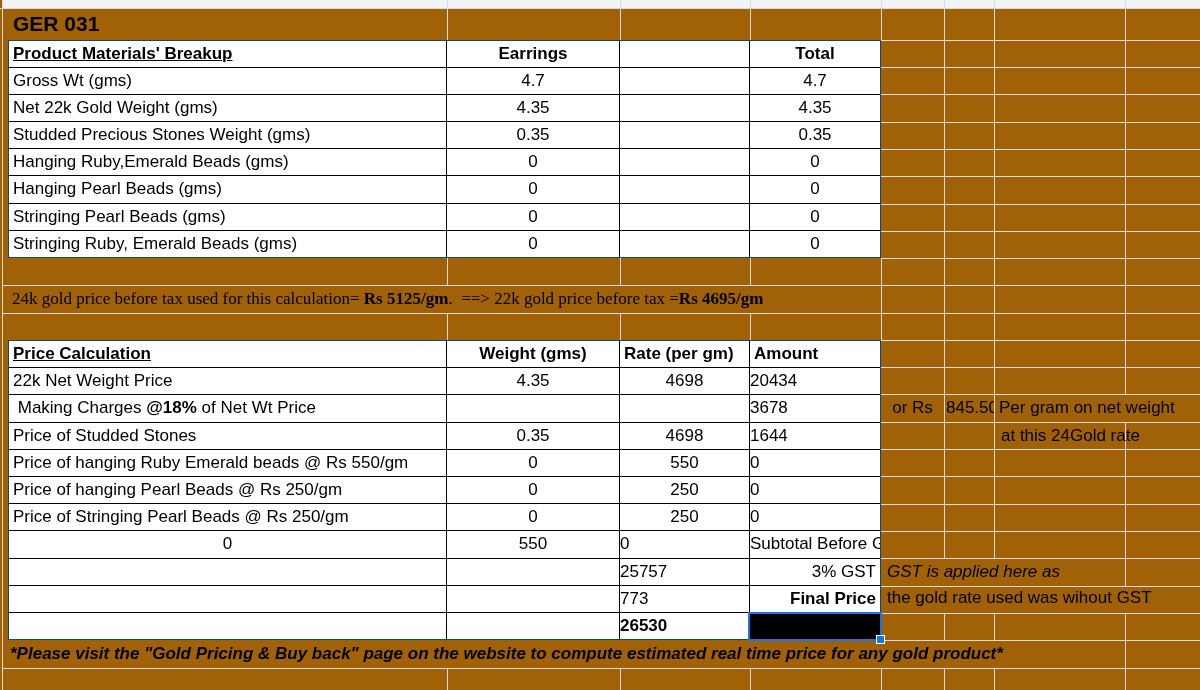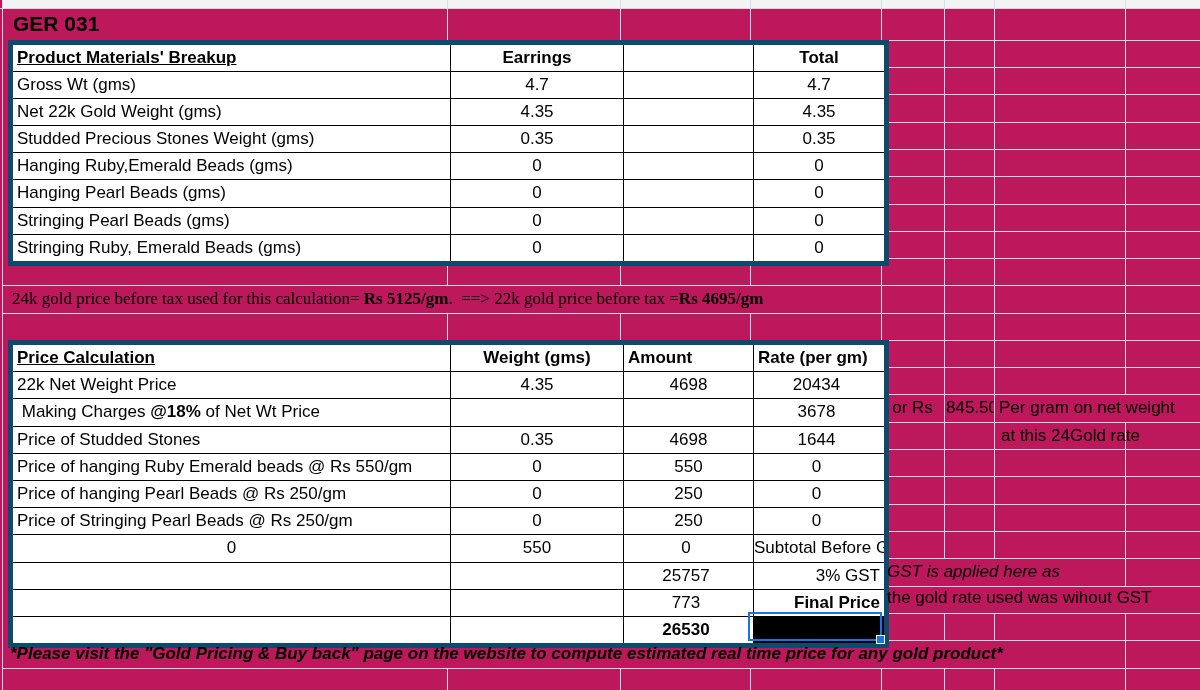--- a/index.html
+++ b/index.html
@@ -1,27 +1,27 @@
 <!DOCTYPE html>
 <html><head>
 <meta charset="utf-8">
 <style>
   html,body{margin:0;padding:0;}
-  .canvas{position:relative;width:1200px;height:690px;background:#be185d;overflow:hidden;
+  .canvas{position:relative;width:1200px;height:690px;background:#a16207;overflow:hidden;
           font-family:"Liberation Sans","DejaVu Sans",sans-serif;font-size:17px;color:#000;}
   .v{position:absolute;width:1px;background:#dadce0;}
   .h{position:absolute;height:1px;background:#dadce0;}
   .sliver{position:absolute;left:2px;top:0;width:1198px;height:8px;background:#f1f3f4;}
   .title{position:absolute;left:13px;top:8px;height:32px;line-height:32px;font-size:21px;font-weight:bold;white-space:pre;}
   .grid{position:absolute;display:grid;grid-template-columns:437px 172px 129px 130px;gap:1px;
-        background:#000;border:5px solid #0c4a6e;}
+        background:#000;border:1px solid #0c4a6e;}
   .grid .cell{background:#fff;line-height:26px;white-space:pre;overflow:hidden;}
   .c-lbl{padding-left:4px;text-align:left;}
   .c-ctr{text-align:center;}
-  .c-rt{text-align:center;padding-right:5px;}
+  .c-rt{text-align:left;padding-right:5px;}
   .c-rl{text-align:right;padding-right:4px;}
   .b{font-weight:bold;}
   .u{text-decoration:underline;}
   .note{position:absolute;height:27px;line-height:27px;white-space:pre;}
   .goldnote{position:absolute;left:12px;top:285px;height:28px;line-height:28px;white-space:pre;font-family:Liberation Serif, serif;}
   .footer{position:absolute;left:10px;top:640px;height:28px;line-height:28px;white-space:pre;
           font-weight:bold;font-style:italic;}
   .selbox{position:absolute;left:748px;top:612px;width:134px;height:29px;box-sizing:border-box;
           border:2px solid #1a73e8;}
   .selhandle{position:absolute;right:-5px;bottom:-5px;width:7px;height:7px;background:#1a73e8;border:1px solid #fff;}
@@ -127,22 +127,22 @@
     <div class="cell c-ctr">0</div>
     <div class="cell"></div>
     <div class="cell c-ctr">0</div>
   </div>
 
   <div class="goldnote"><span>24k gold price before tax used for this calculation= </span><span class="b">Rs 5125/gm</span><span>.  ==&gt; 22k gold price before tax =</span><span class="b">Rs 4695/gm</span></div>
 
   <div class="grid" style="left:8px;top:340px;grid-auto-rows:26.2px;">
     <div class="cell c-lbl b u">Price Calculation</div>
     <div class="cell c-ctr b">Weight (gms)</div>
+    <div class="cell c-lbl b">Rate (per gm)</div>
     <div class="cell c-lbl b">Amount</div>
-    <div class="cell c-lbl b">Rate (per gm)</div>
 
     <div class="cell c-lbl">22k Net Weight Price</div>
     <div class="cell c-ctr">4.35</div>
     <div class="cell c-ctr">4698</div>
     <div class="cell c-rt">20434</div>
 
     <div class="cell c-lbl"><span> Making Charges </span><span class="b">@18%</span><span> of Net Wt Price</span></div>
     <div class="cell c-ctr"></div>
     <div class="cell c-ctr"></div>
     <div class="cell c-rt">3678</div>

